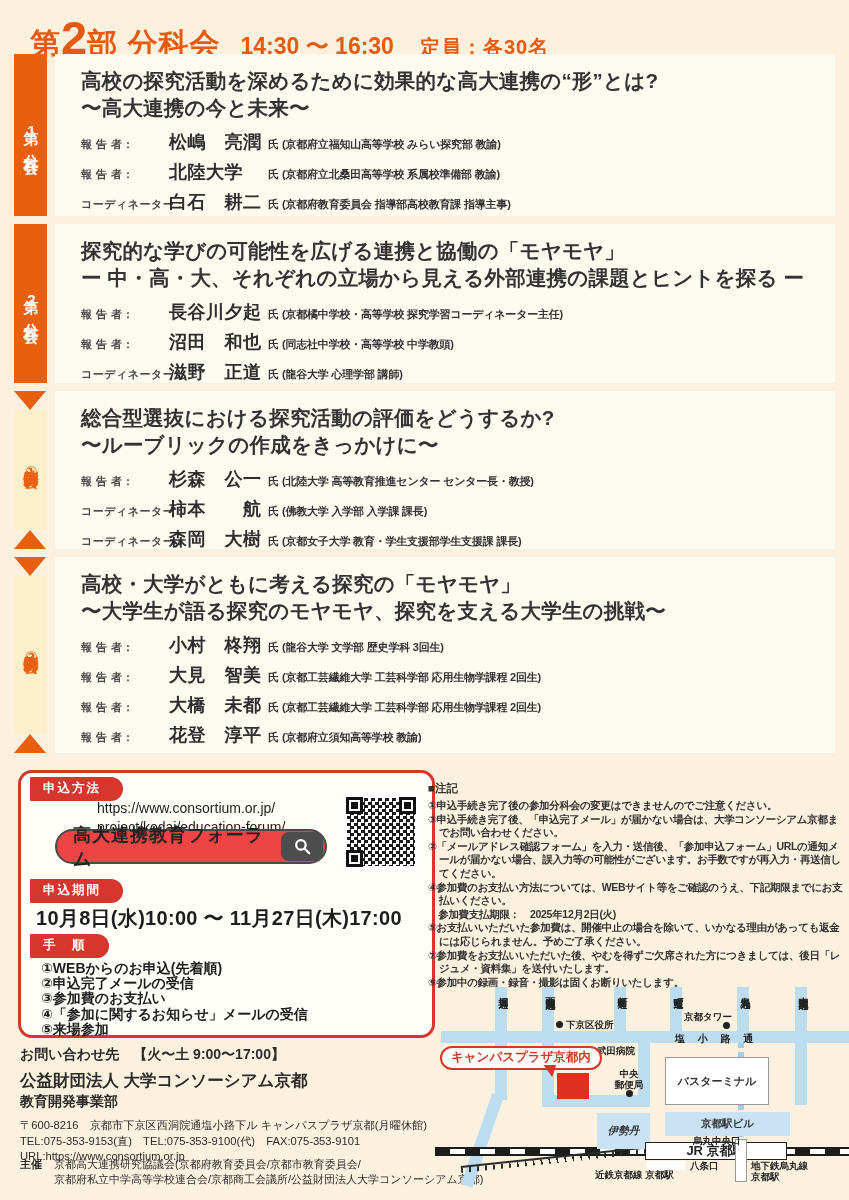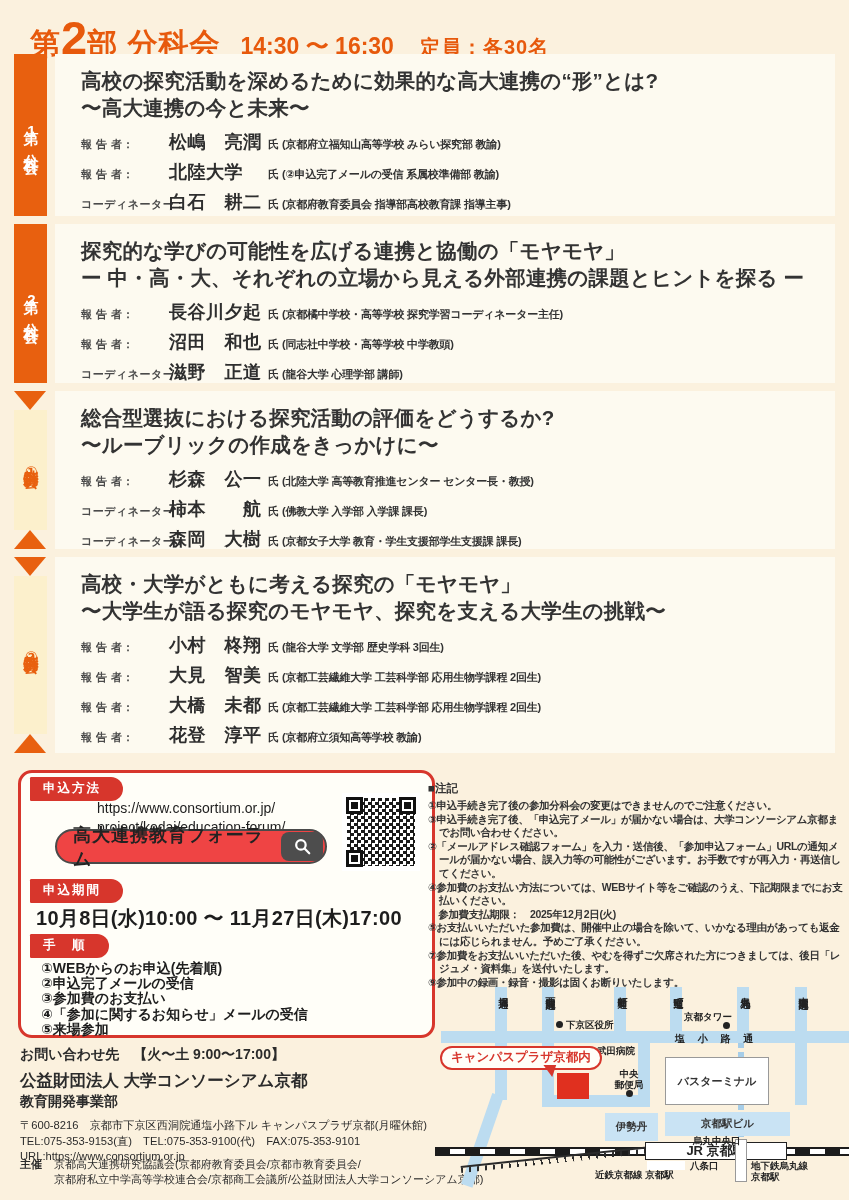--- a/index.html
+++ b/index.html
@@ -110,21 +110,21 @@
           <div class="person">
             <span class="role">報 告 者：</span>
             <span class="pname">松嶋　亮潤</span>
             <span class="psuf">氏</span>
             <span class="paff">(京都府立福知山高等学校 みらい探究部 教諭)</span>
           </div>
           <div class="person">
             <span class="role">報 告 者：</span>
             <span class="pname">北陸大学</span>
             <span class="psuf">氏</span>
-            <span class="paff">(②申込完了メールの受信 系属校準備部 教諭)</span>
+            <span class="paff">(京都府立北桑田高等学校 系属校準備部 教諭)</span>
           </div>
           <div class="person">
             <span class="role">コーディネーター：</span>
             <span class="pname">白石　耕二</span>
             <span class="psuf">氏</span>
             <span class="paff">(京都府教育委員会 指導部高校教育課 指導主事)</span>
           </div>
         </div>
       </div>
     </div>
@@ -337,21 +337,21 @@
       <div>中央</div>
       <div>郵便局</div>
     </div>
     <div class="dot" style="left:191px; top:105px;"></div>
 
     <div class="plaza-sq"></div>
     <div class="callout">キャンパスプラザ京都内</div>
     <div class="callout-tail"></div>
 
     <div class="bldg-white" style="left:230px; top:72px; width:104px; height:48px;">バスターミナル</div>
-    <div class="bldg-blue" style="left:170px; top:128px; width:53px; height:28px;">伊勢丹</div>
+    <div class="bldg-blue" style="left:162px; top:128px; width:53px; height:36px;font-style:italic;">伊勢丹</div>
     <div class="bldg-blue" style="left:230px; top:127px; width:125px; height:24px;">京都駅ビル</div>
     <div class="poi" style="left:258px; top:150px;">烏丸中央口</div>
 
     <div class="jr-line"></div>
     <div class="jr-box">JR 京都駅</div>
     <div class="hachijo-box"></div>
     <div class="poi" style="left:255px; top:175px;">八条口</div>
     <div class="subway-box"></div>
     <div class="poi" style="left:316px; top:176px; line-height:10.5px;">
       <div>地下鉄烏丸線</div>

